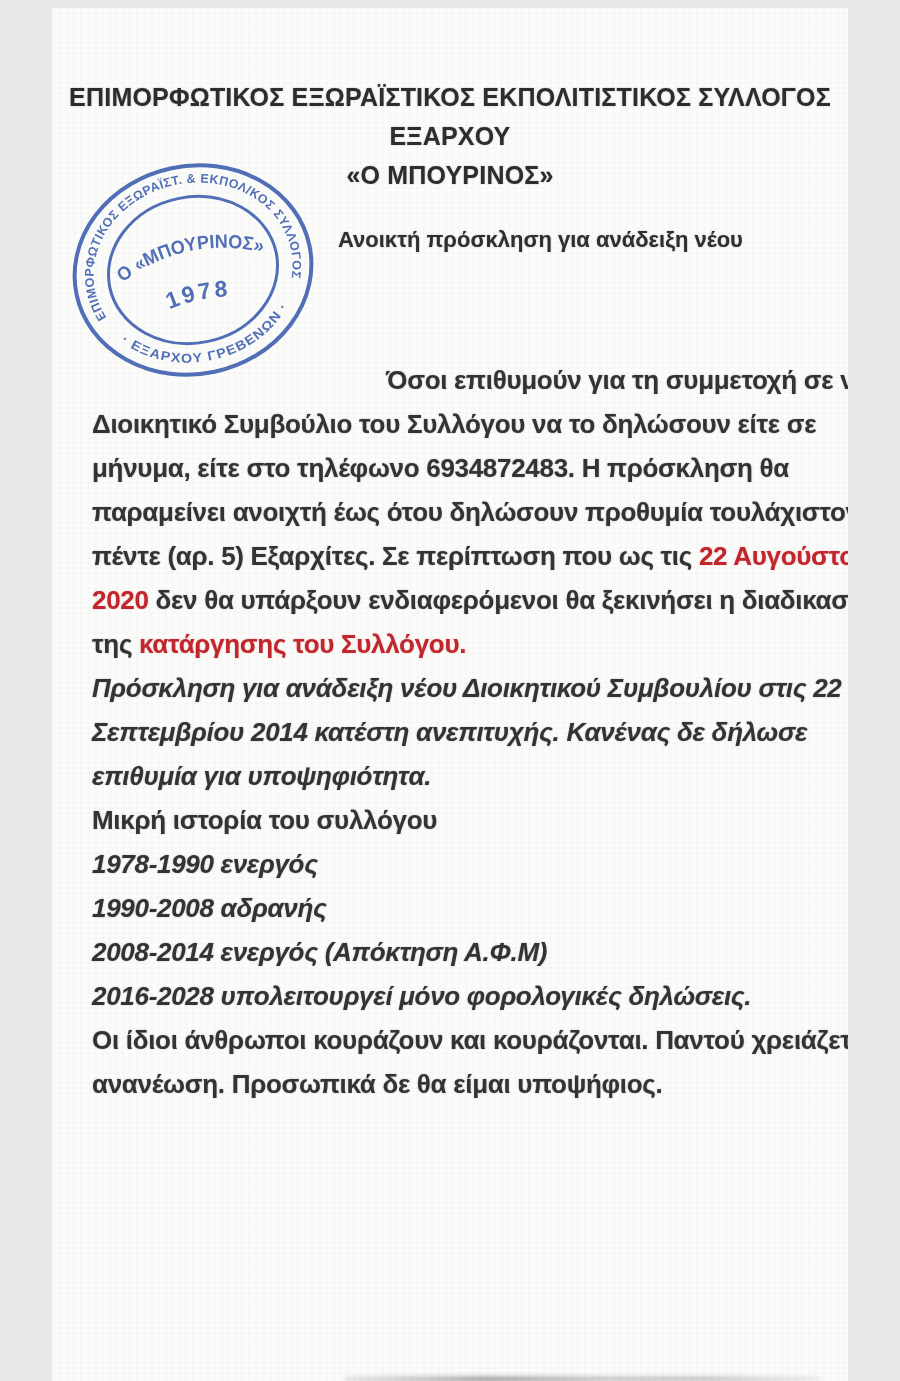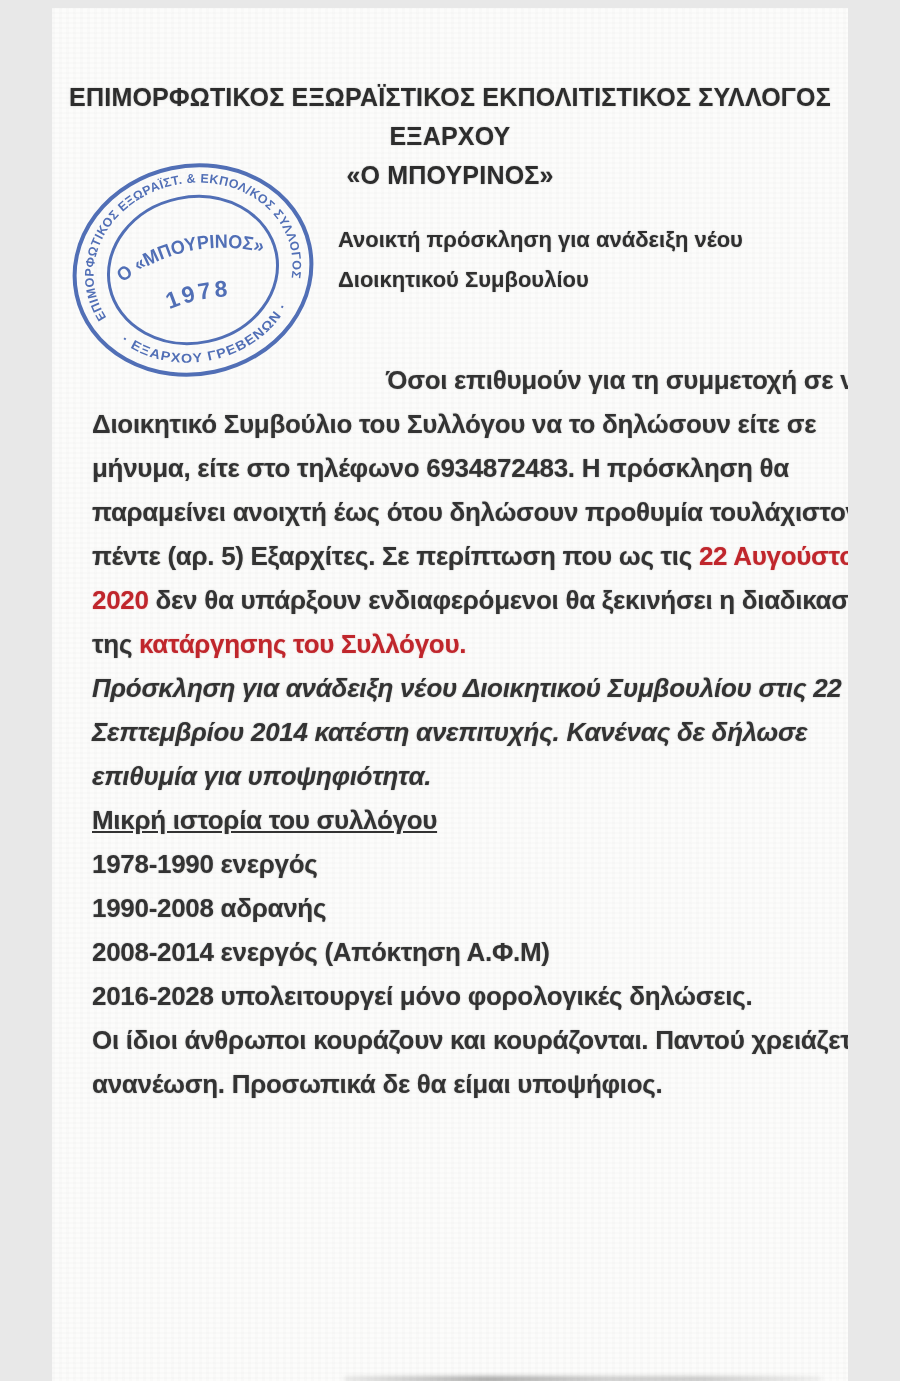--- a/index.html
+++ b/index.html
@@ -24,22 +24,22 @@
     position:absolute; left:286px; top:212px;
     font-size:22px; line-height:40px; white-space:nowrap; color:#2f2f2f;
   }
   .content {
     position:absolute; left:40px; top:350px; width:806px;
     font-size:26px; line-height:44px; letter-spacing:-0.3px; color:#333;
   }
   .content p { margin:0; }
   .p1 { text-indent:294px; }
   .p2 { margin-top:16px;font-style:italic; }
-  .hist-title { margin-top:10px;text-decoration:underline; }
-  .hist-item { margin-top:13px; }
+  .hist-title { margin-top:10px; }
+  .hist-item { margin-top:13px;font-style:italic; }
   .p3 { margin-top:18px; }
   .place-date { margin-top:15px; padding-left:254px; }
   .sig-role  { margin-top:16px; padding-left:286px; }
   .sig-name  { margin-top:65px; padding-left:298px; }
   .red { color:#c0262c; text-shadow:0 0 1.5px rgba(190,60,60,.4); }
   .scan-smudge {
     position:absolute; left:292px; top:1368px; width:478px; height:7px;
     background:linear-gradient(90deg, rgba(80,80,80,.10), rgba(60,60,60,.42) 30%, rgba(70,70,70,.25) 55%, rgba(90,90,90,.30) 75%, rgba(120,120,120,.08));
     filter:blur(2px); border-radius:3px;
   }
@@ -75,21 +75,20 @@
         <textPath href="#arcC1" startOffset="50%" text-anchor="middle" textLength="148" lengthAdjust="spacingAndGlyphs">Ο «ΜΠΟΥΡΙΝΟΣ»</textPath>
       </text>
       <text font-size="23" fill="#3a5cad" letter-spacing="3">
         <textPath href="#arcC2" startOffset="50%" text-anchor="middle">1978</textPath>
       </text>
     </g>
   </svg>
 
   <div class="title-block scantext">
     <div>Ανοικτή πρόσκληση για ανάδειξη νέου</div>
-    <div>Διοικητικού Συμβουλίου</div>
   </div>
 
   <div class="content scantext">
     <p class="p1"><span>Όσοι επιθυμούν για τη συμμετοχή σε νέο Διοικητικό Συμβούλιο του Συλλόγου να το δηλώσουν  είτε σε μήνυμα, είτε στο τηλέφωνο 6934872483. Η πρόσκληση θα παραμείνει ανοιχτή έως ότου δηλώσουν προθυμία τουλάχιστον πέντε (αρ. 5) Εξαρχίτες. Σε περίπτωση που ως τις </span><span class="red">22 Αυγούστου 2020</span><span> δεν θα υπάρξουν ενδιαφερόμενοι θα ξεκινήσει η διαδικασία της </span><span class="red">κατάργησης του Συλλόγου.</span></p>
     <p class="p2">Πρόσκληση για ανάδειξη νέου Διοικητικού Συμβουλίου στις 22 Σεπτεμβρίου 2014 κατέστη ανεπιτυχής. Κανένας δε δήλωσε επιθυμία για υποψηφιότητα.</p>
     <p class="hist-title">Μικρή ιστορία του συλλόγου</p>
     <p class="hist-item">1978-1990 ενεργός</p>
     <p class="hist-item">1990-2008  αδρανής</p>
     <p class="hist-item">2008-2014 ενεργός (Απόκτηση Α.Φ.Μ)</p>
     <p class="hist-item">2016-2028  υπολειτουργεί μόνο φορολογικές δηλώσεις.</p>

